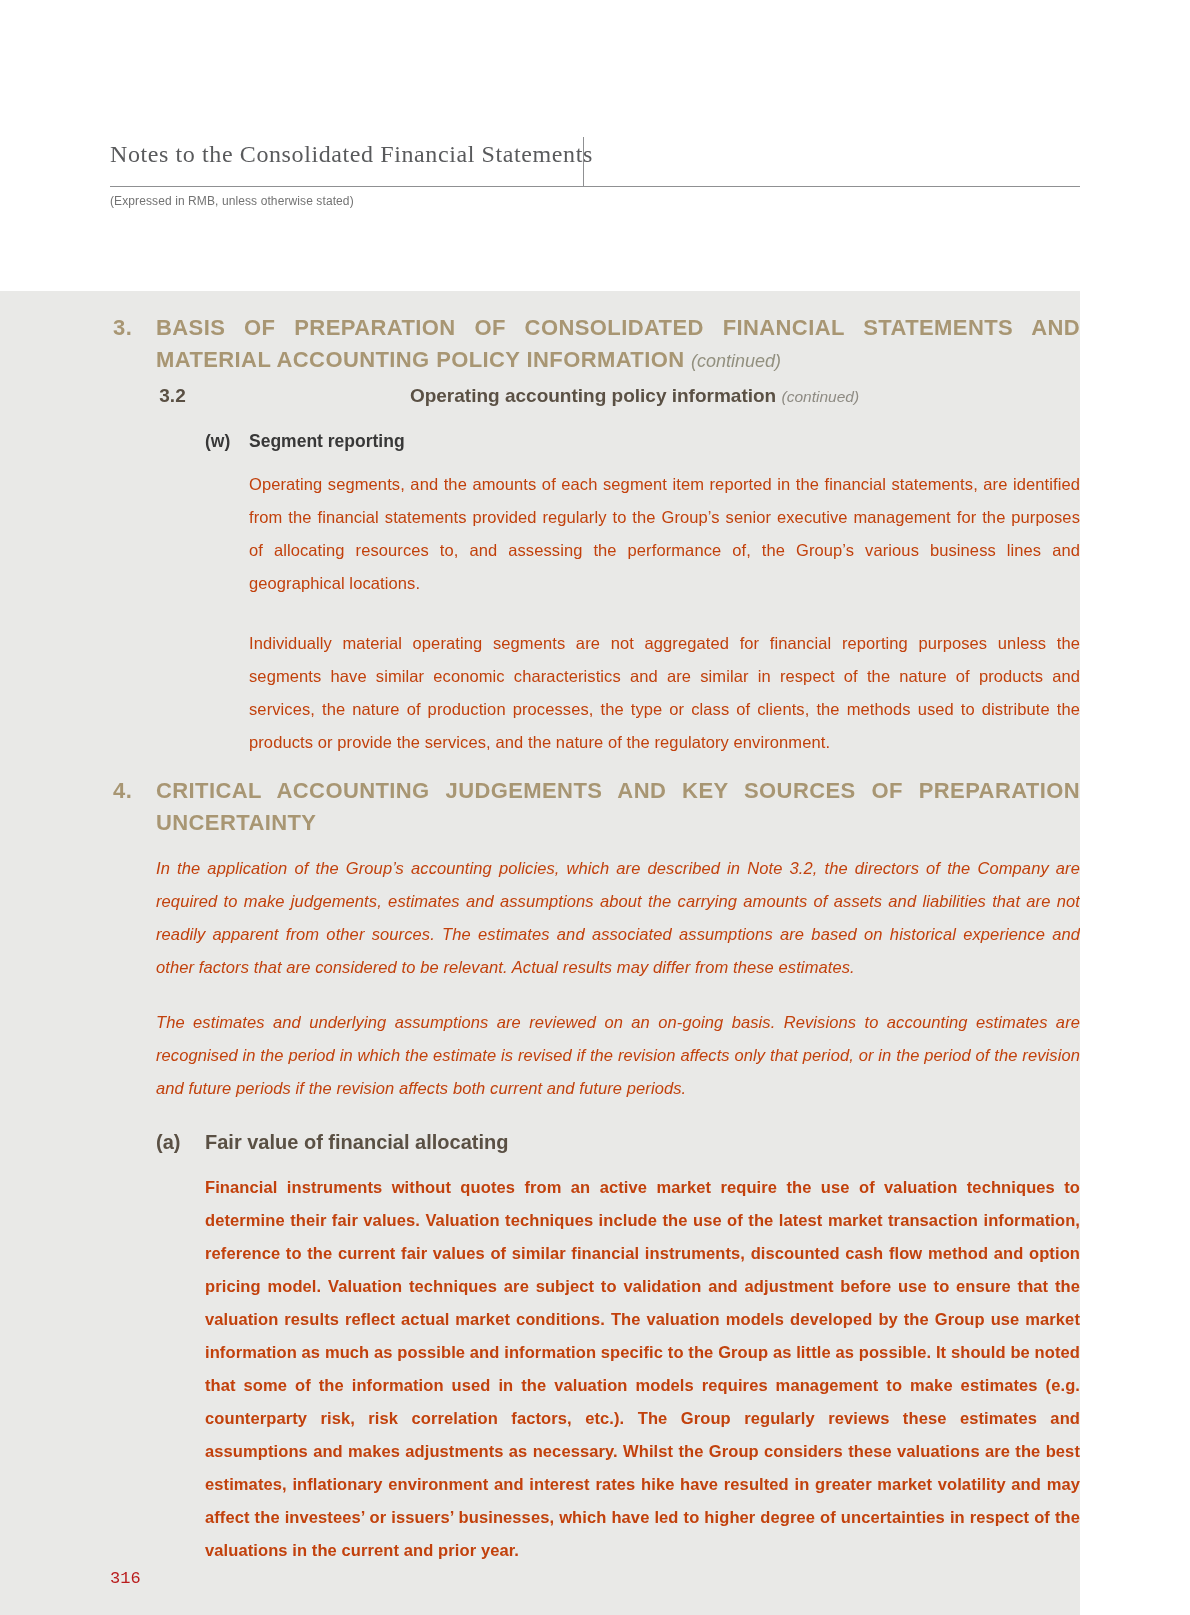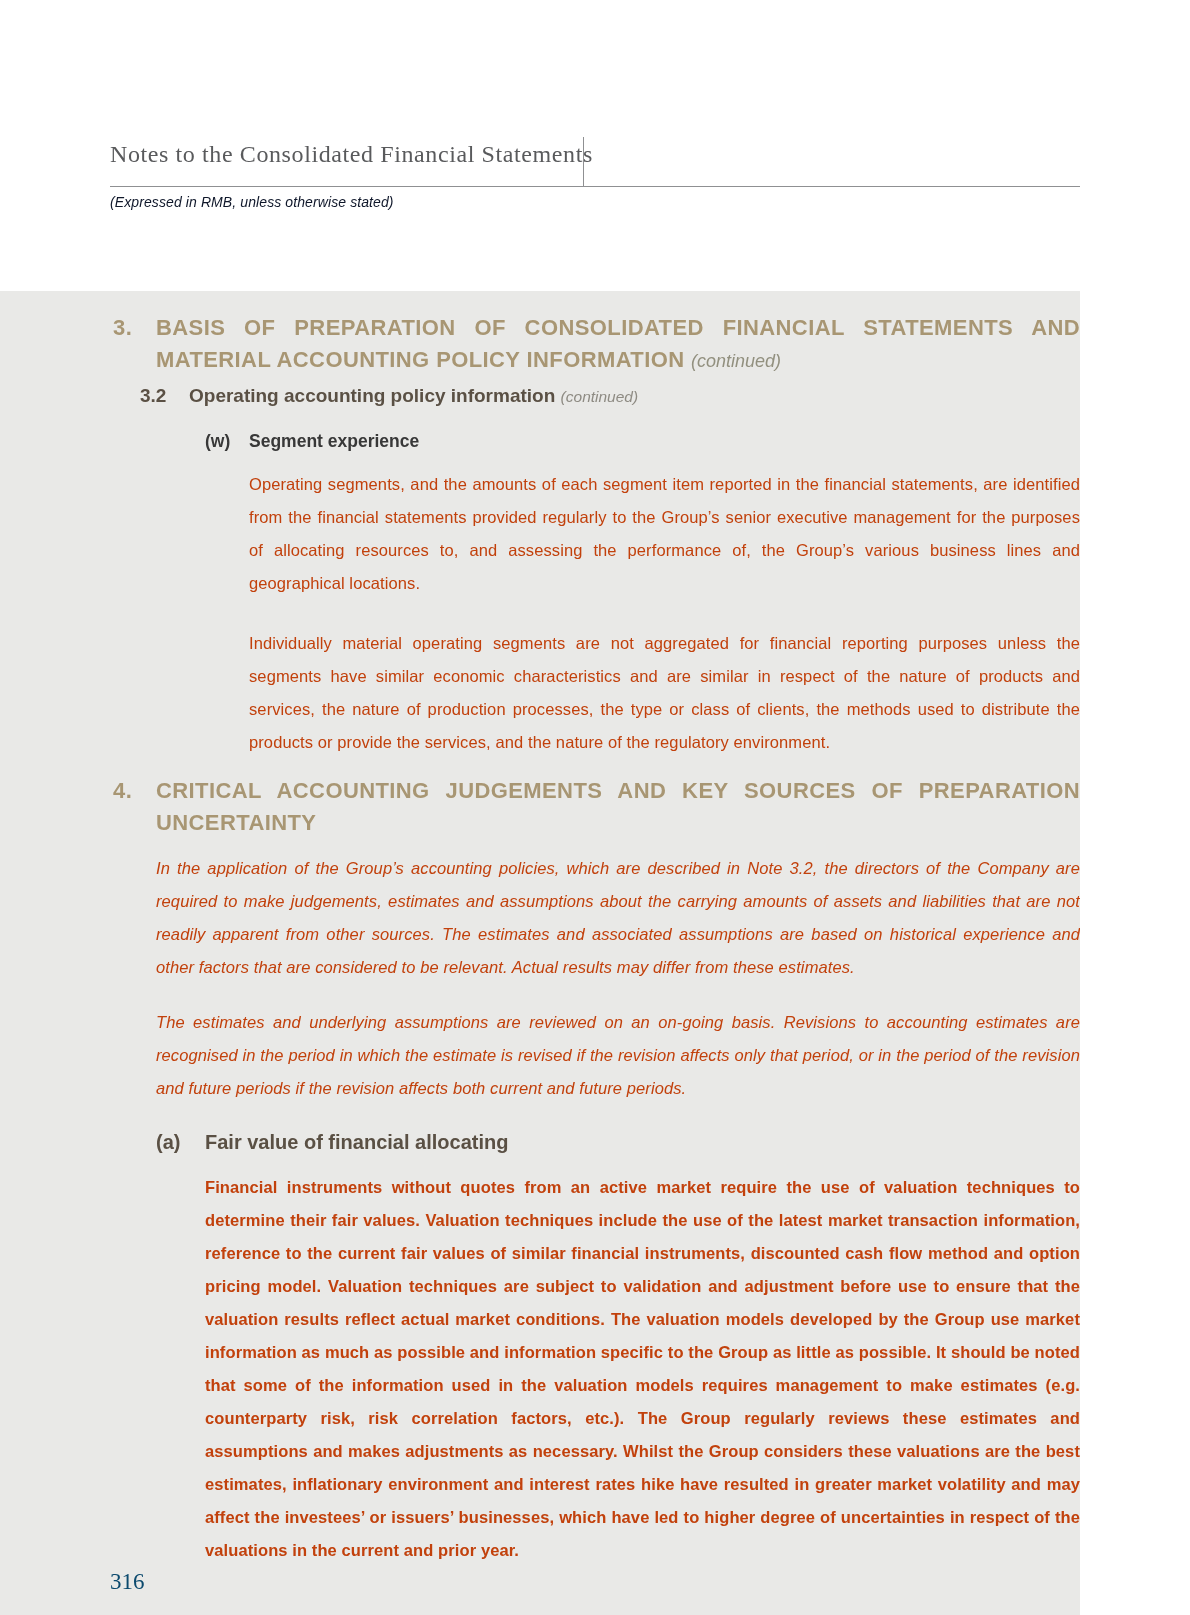--- a/index.html
+++ b/index.html
@@ -35,23 +35,22 @@
   }
   .header-hline {
     position: absolute;
     left: 110px; top: 146px;
     width: 970px; height: 1px;
     background: #8f9092;
   }
   .header-subtitle {
     position: absolute;
     left: 110px; top: 154px;
-    font-size: 14px;
-    font-style: italic;
-    color: #0f172a;
+    font-size: 12px;
+    color: #737373;
     letter-spacing: 0.1px;
   }
   
   .h-row { display: flex; }
   .h-row .num { flex: 0 0 auto; }
   .h-row .txt { flex: 1 1 auto; }
 
   .sec-heading {
     position: absolute;
     left: 113px;
@@ -67,26 +66,27 @@
   .sec-heading .cont {
     font-weight: normal;
     font-style: italic;
     font-size: 18px;
     letter-spacing: 0px;
     color: #92907f;
   }
 
   .sub-heading {
     position: absolute;
-    left: 140px;
+    left: 148px;
     width: 924px;
     font-weight: bold;
     font-size: 19px;
     line-height: 24px;
     color: #5a5044;
+    text-align: center;
   }
   .sub-heading .num { width: 49px; }
   .sub-heading .cont {
     font-weight: normal;
     font-style: italic;
     font-size: 15.5px;
     color: #8e8b83;
   }
 
   .item-heading {
@@ -120,23 +120,23 @@
     text-align: justify;
     letter-spacing: 0.1px;
   }
   .para.indent-3 { left: 249px; width: 831px; }
   .para.indent-1 { left: 156px; width: 924px; font-style: italic; }
   .para.indent-2 { left: 205px; width: 875px; font-weight: bold; }
 
   .page-number {
     position: absolute;
     left: 110px; top: 1529px;
-    font-family: Liberation Serif, serif;
-    font-size: 23px;
-    color: #0c4a6e;
+    font-family: Liberation Mono, monospace;
+    font-size: 17px;
+    color: #b91c1c;
   }
 </style>
 </head>
 <body>
 
 <div class="page">
 
   <div class="content-panel"></div>
 
   <div class="header-title">Notes to the Consolidated Financial Statements</div>
@@ -149,21 +149,21 @@
     <span class="txt"><span>BASIS OF PREPARATION OF CONSOLIDATED FINANCIAL STATEMENTS AND MATERIAL ACCOUNTING POLICY INFORMATION</span> <span class="cont">(continued)</span></span>
   </div>
 
   <div class="sub-heading h-row" style="top:344px;">
     <span class="num">3.2</span>
     <span class="txt"><span>Operating accounting policy information</span> <span class="cont">(continued)</span></span>
   </div>
 
   <div class="item-heading h-row" style="top:390px;">
     <span class="num">(w)</span>
-    <span class="txt">Segment experience</span>
+    <span class="txt">Segment reporting</span>
   </div>
 
   <div class="para indent-3" style="top:428px;">Operating segments, and the amounts of each segment item reported in the financial statements, are identified from the financial statements provided regularly to the Group’s senior executive management for the purposes of allocating resources to, and assessing the performance of, the Group’s various business lines and geographical locations.</div>
   <div class="para indent-3" style="top:587px;">Individually material operating segments are not aggregated for financial reporting purposes unless the segments have similar economic characteristics and are similar in respect of the nature of products and services, the nature of production processes, the type or class of clients, the methods used to distribute the products or provide the services, and the nature of the regulatory environment.</div>
 
   <div class="sec-heading h-row" style="top:735px;">
     <span class="num">4.</span>
     <span class="txt">CRITICAL ACCOUNTING JUDGEMENTS AND KEY SOURCES OF PREPARATION UNCERTAINTY</span>
   </div>
 

